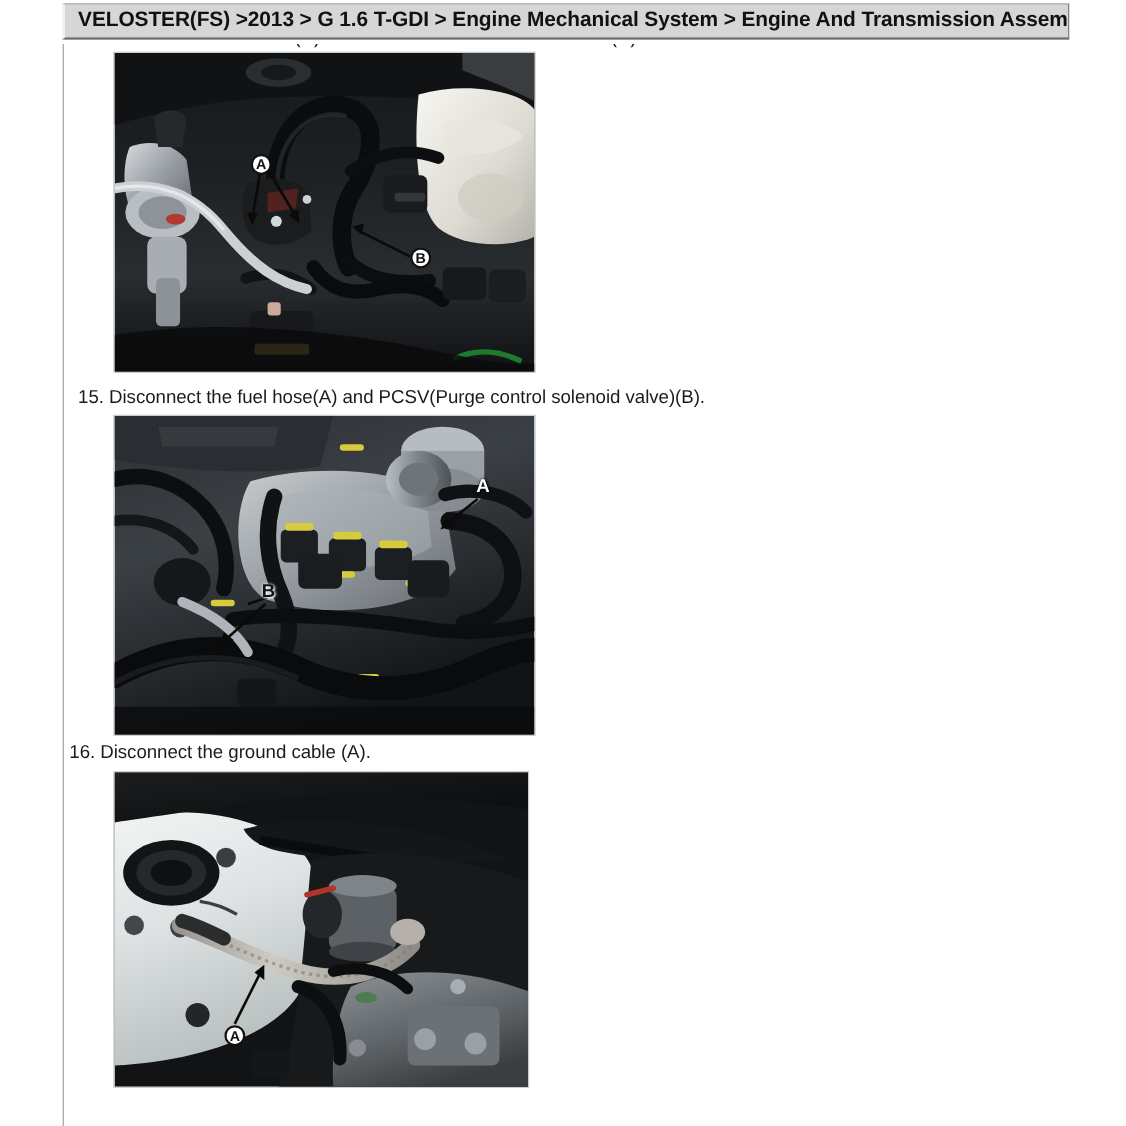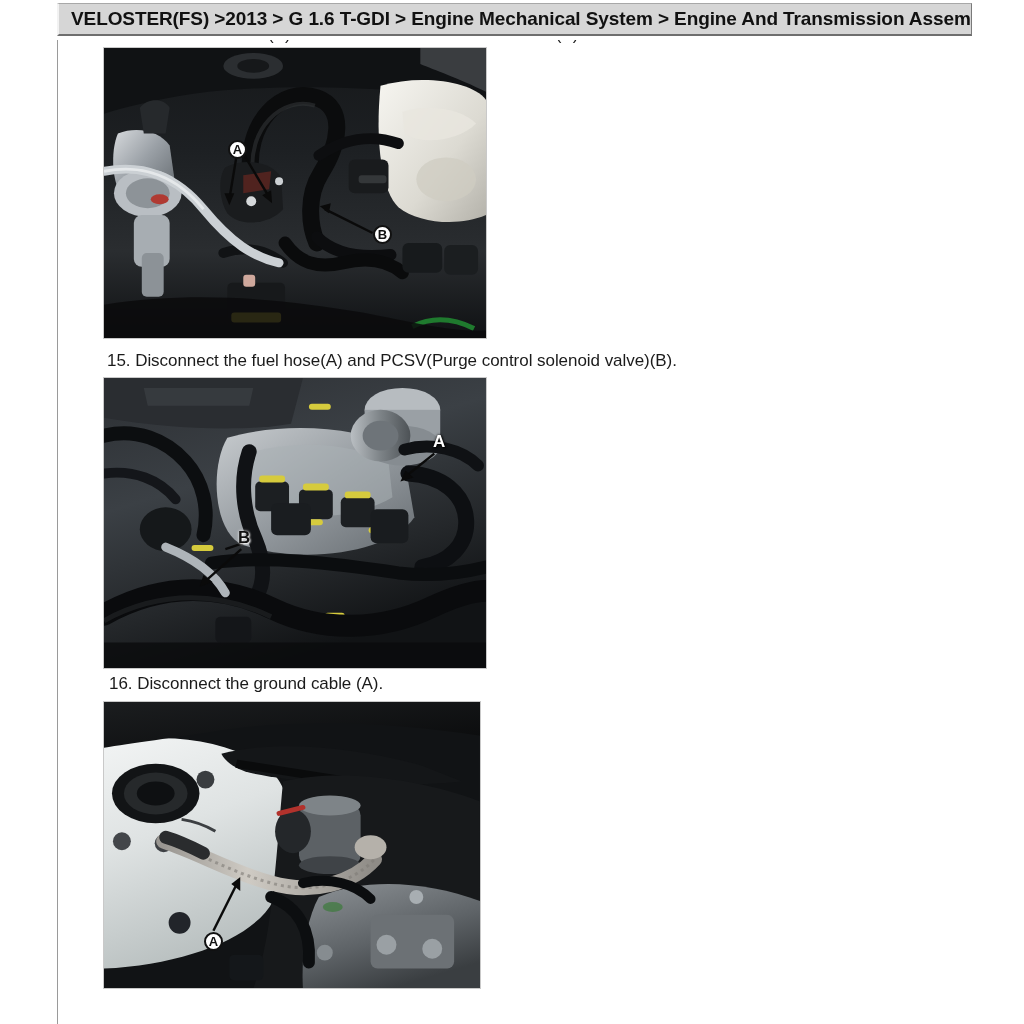--- a/index.html
+++ b/index.html
@@ -112,29 +112,28 @@
     display: block;
   }
 
   .step-caption {
     position: absolute;
     font-family: "Liberation Sans", sans-serif;
     font-size: 17px;
     color: #1b1b1b;
     white-space: nowrap;
     letter-spacing: -0.05px;
-    margin-left: 36px;
   }
 
   
   #photo-1 { left: 45px; top:  7px; width: 384px; height: 292px; }
   #cap-15   { left: 13px; top: 311px; }
   
   #photo-2 { left: 45px; top: 337px; width: 384px; height: 292px; }
-  #cap-16   { left: 15px; top: 634px; }
+  #cap-16   { left: 5px; top: 634px; }
   
   #photo-3 { left: 45px; top: 661px; width: 378px; height: 288px; }
   #cap-17   { left: 13px; top: 956px; }
 
   
   .callout {
     position: absolute;
     width: 19px; height: 19px;
     border-radius: 50%;
     background: #ffffff;

